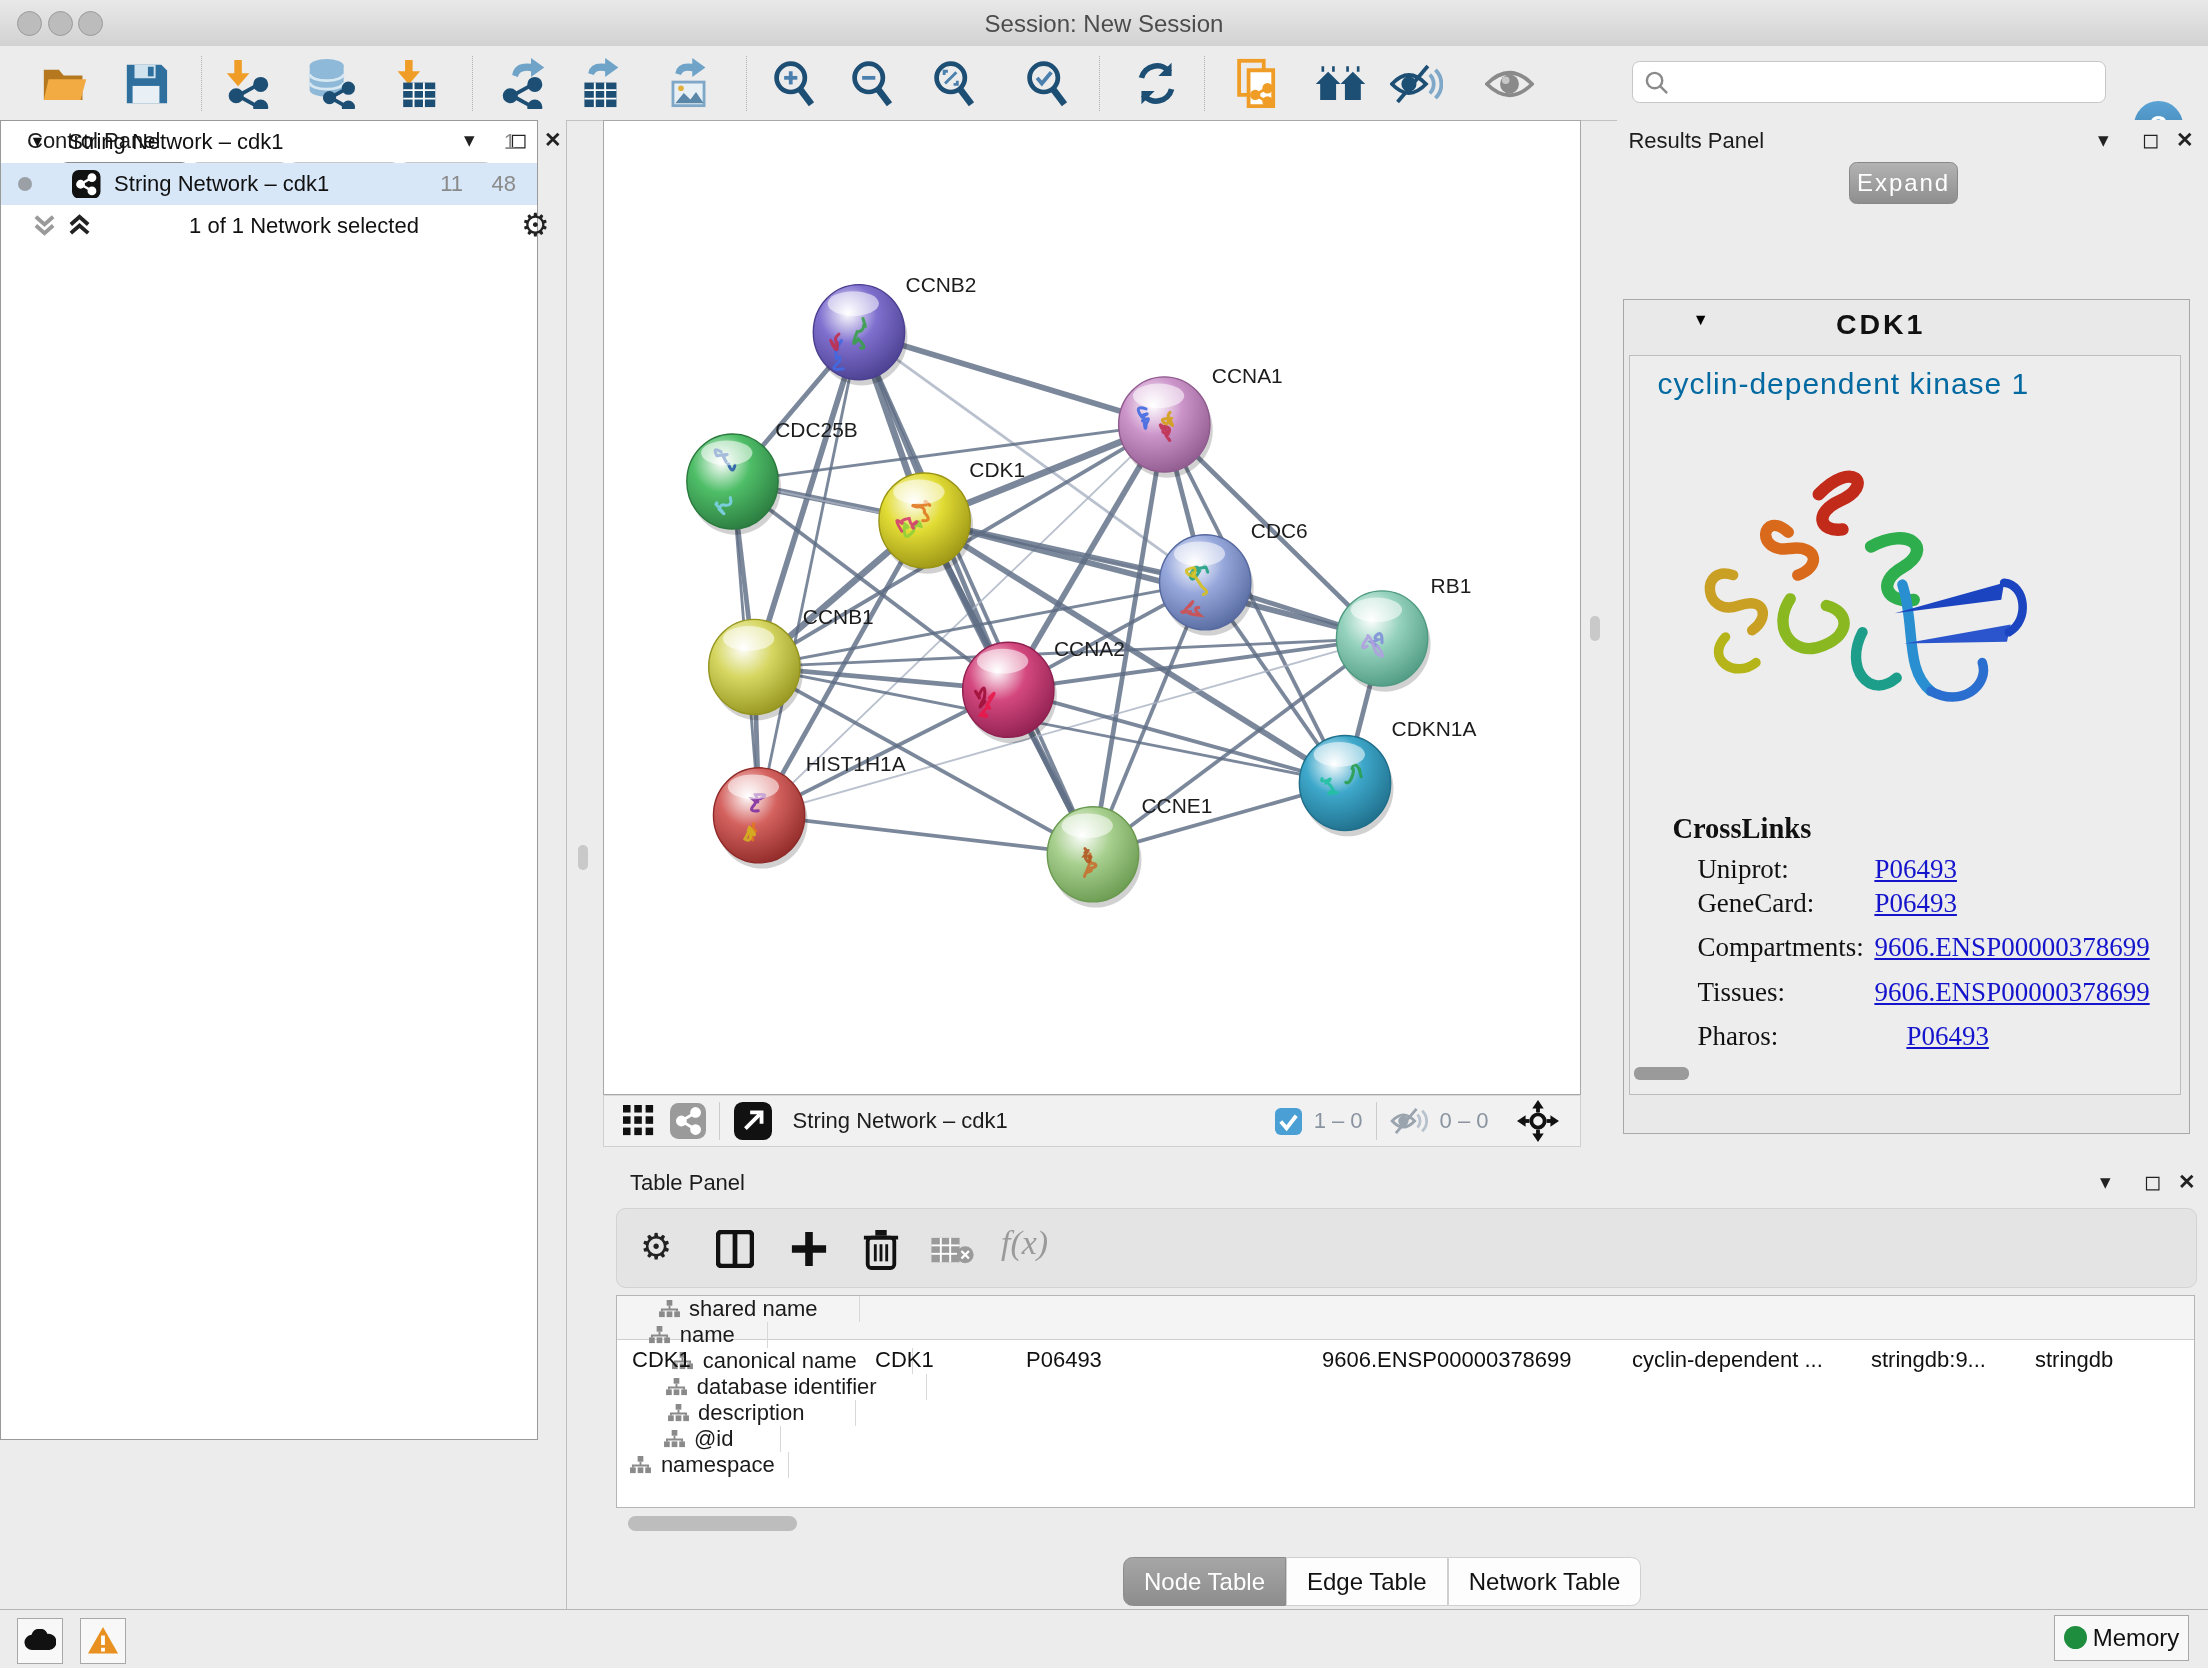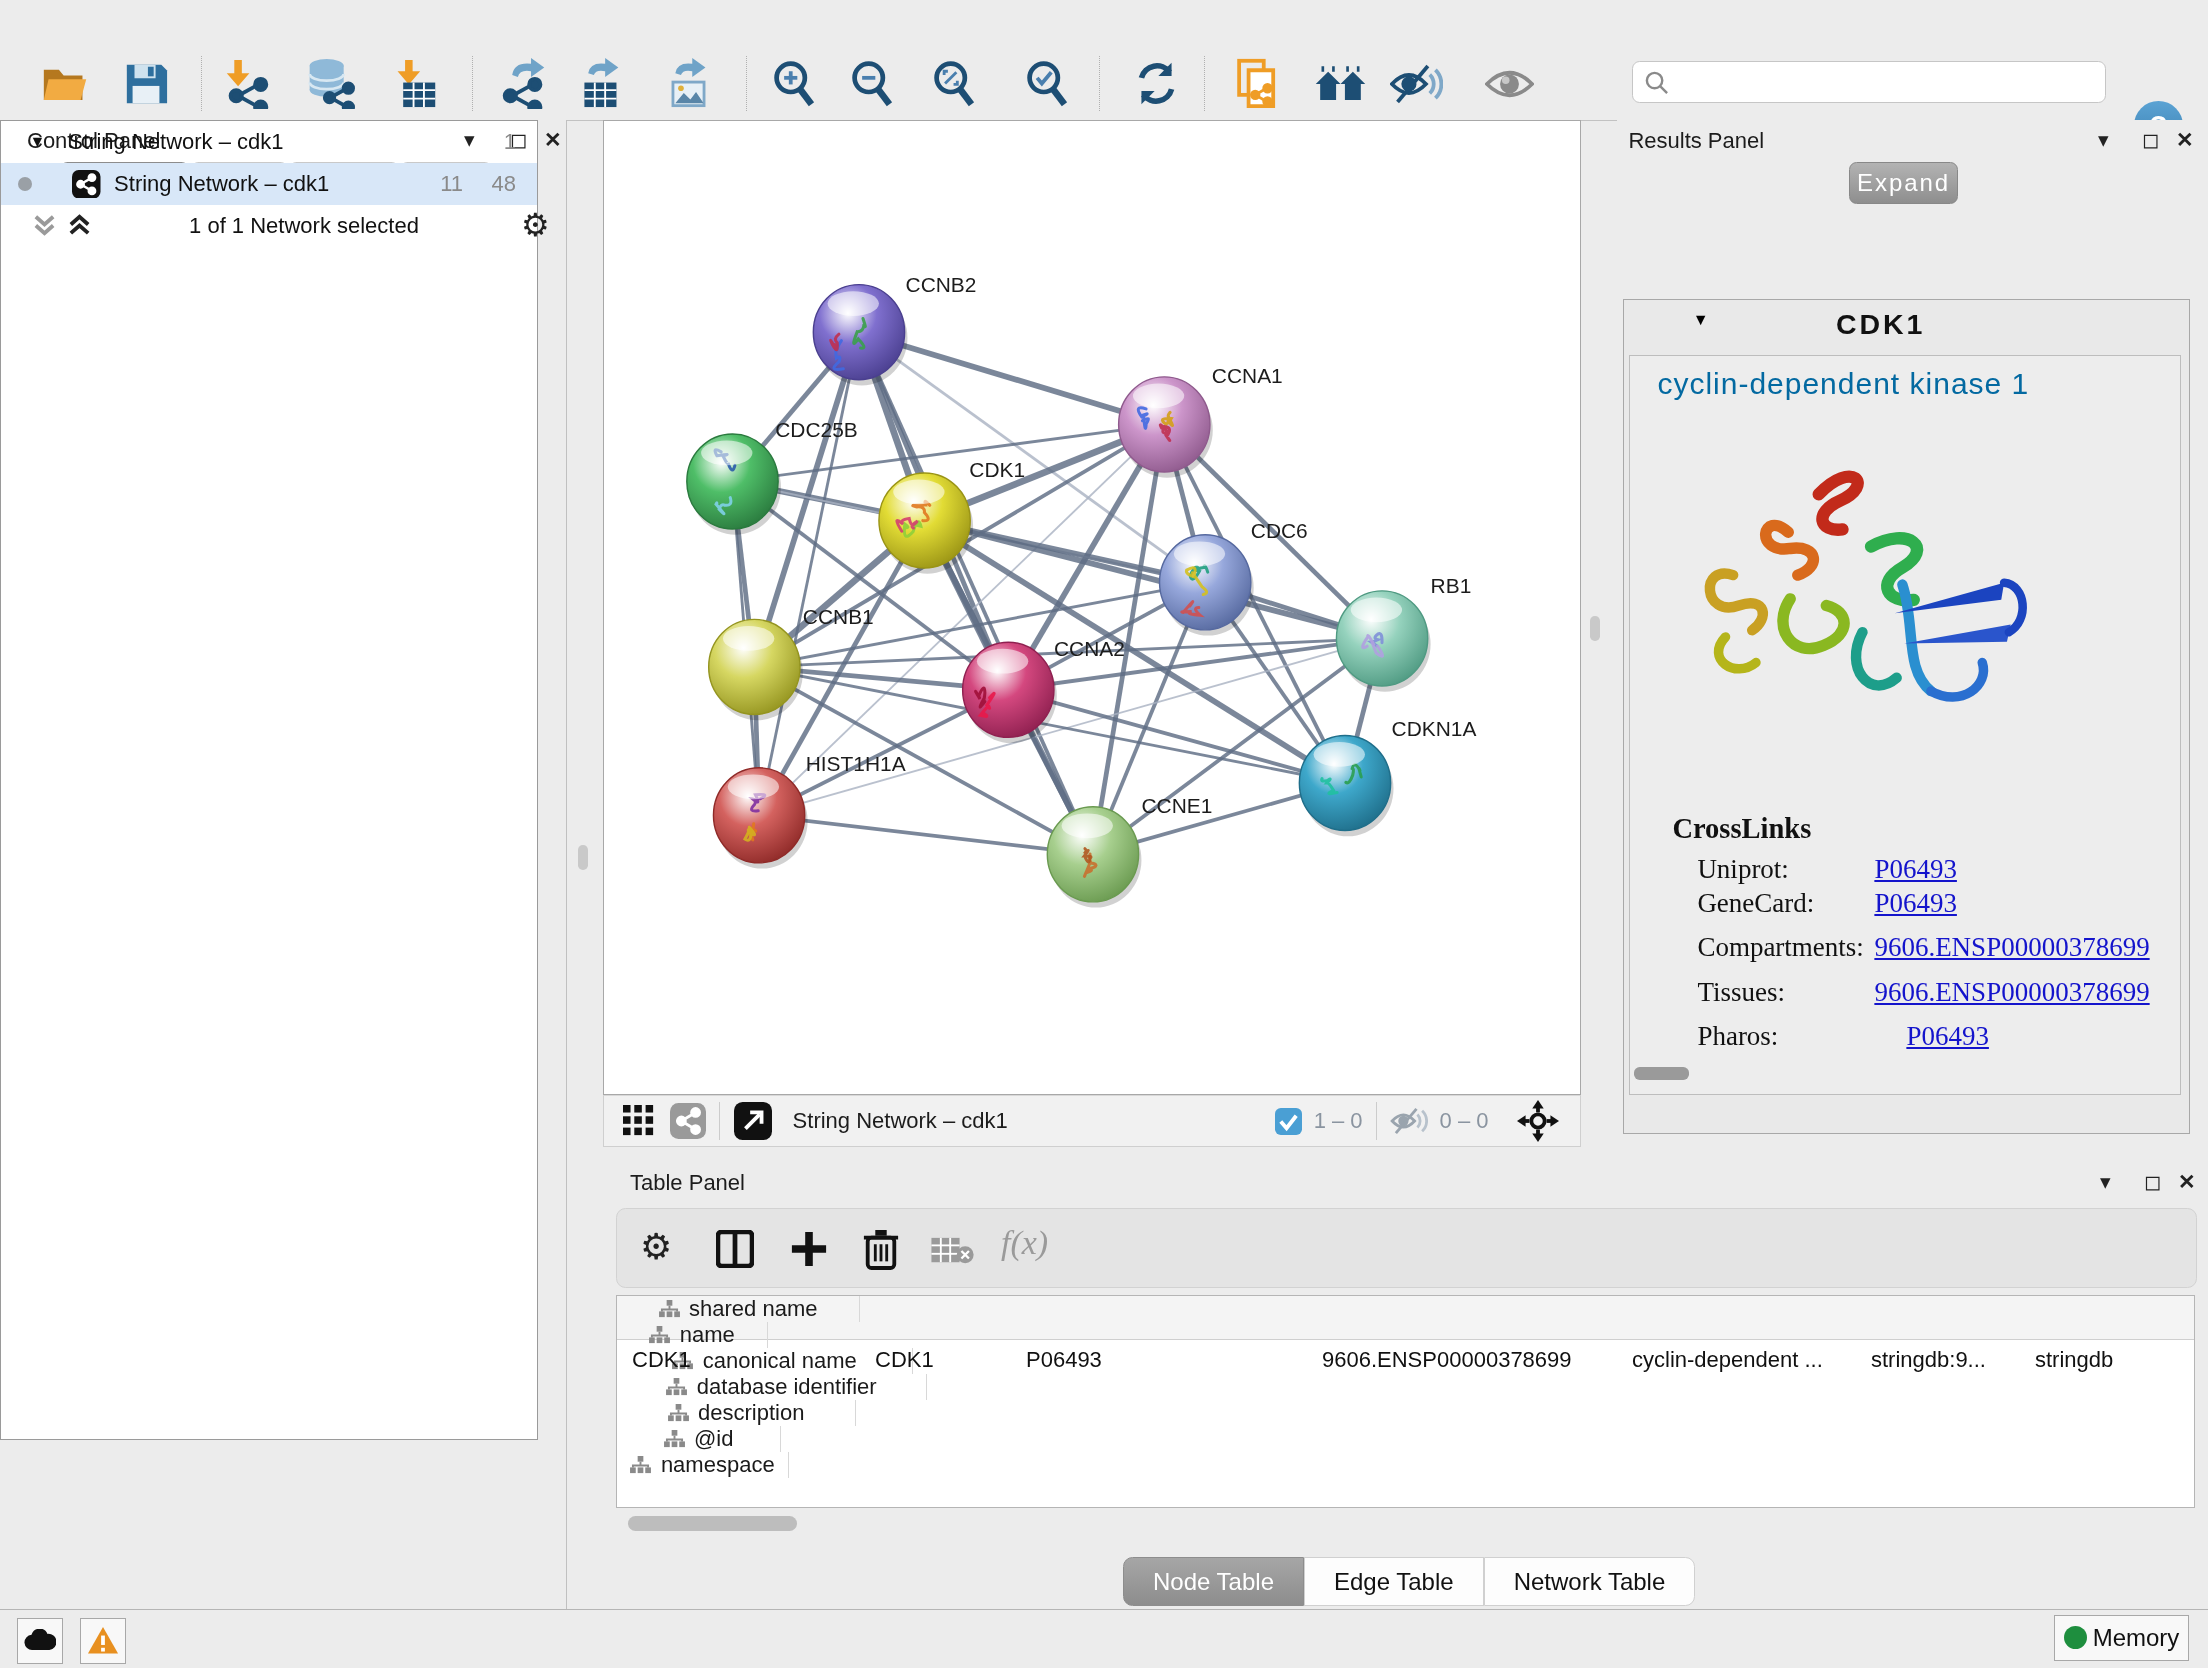--- a/index.html
+++ b/index.html
@@ -51,35 +51,41 @@
   .xl-link{font-size:27px;color:#1414cc;text-decoration:underline;}
   
   #table-panel{left:567px;top:1147px;width:1642px;height:462px;background:#ececec;}
   #tp-toolbar{left:49px;top:61px;width:1579px;height:78px;background:#e4e4e4;border:1px solid #d2d2d2;border-radius:9.5px;}
   #tp-table{left:49px;top:148px;width:1579px;height:213px;background:#fff;border:1px solid #b5b5b5;box-sizing:border-box;overflow:hidden;}
   #tp-header{display:flex;height:43px;background:#f4f4f4;border-bottom:1px solid #cfcfcf;flex-direction:column;}
   .th{display:flex;align-items:center;justify-content:center;gap:9.5px;font-size:22px;color:#1a1a1a;border-right:1px solid #d8d8d8;box-sizing:border-box;flex:0 0 auto;overflow:hidden;}
   #tp-row{display:flex;height:39px;}
   .td{display:flex;align-items:center;font-size:22px;color:#111;padding-left:15px;box-sizing:border-box;flex:0 0 auto;overflow:hidden;white-space:nowrap;}
   #hthumb{left:61px;top:369px;width:169px;height:15px;background:#bdbdbd;border-radius:7.6px;}
-  .btab{height:49px;display:flex;align-items:center;justify-content:center;font-size:24px;color:#111;background:#fdfdfd;border:1px solid #d0d0d0;padding:0 29px;box-sizing:border-box;}
+  .btab{height:49px;display:flex;align-items:center;justify-content:center;font-size:24px;color:#111;background:#fdfdfd;border:1px solid #d0d0d0;padding:0 20px;box-sizing:border-box;}
   .btab.sel{background:linear-gradient(#a6a6a6,#8d8d8d);color:#fff;border-color:#8d8d8d;}
   
   #statusbar{left:0;top:1609px;width:2208px;height:59px;background:#ececec;border-top:1px solid #b5b5b5;}
   .sbtn{top:7.6px;width:44px;height:44px;background:#f8f8f8;border:1px solid #a8a8a8;display:flex;align-items:center;justify-content:center;}
   #memory-btn{left:2054px;top:4.8px;width:133px;height:44px;background:#f8f8f8;border:1px solid #a8a8a8;display:flex;align-items:center;justify-content:center;gap:6px;font-size:24px;color:#111;}
   #mem-dot{width:23px;height:23px;border-radius:50%;background:#1e8e3e;}
   svg{display:block;}
   text{font-family:"Liberation Sans",sans-serif;}
 </style>
 </head>
 <body>
 
 <div id="app">
 
+  <div id="titlebar" class="abs">
+    <div class="tl-circle abs" style="left:17px"></div>
+    <div class="tl-circle abs" style="left:48px"></div>
+    <div class="tl-circle abs" style="left:78px"></div>
+    <div id="win-title" class="abs">Session: New Session</div>
+  </div>
 
   <div id="toolbar" class="abs">
     <div class="tbtn abs" style="left:39px">
       <svg width="49" height="44" viewBox="0 0 52 46">
           <path d="M3 8 h16 l5 6 h20 v26 h-41 z" fill="#b5781f"></path>
           <path d="M8 18 h40 l-6 22 h-39 z" fill="#f2ab42"></path>
         </svg>
     </div>
     <div class="tbtn abs" style="left:119px">
       <svg width="46" height="46" viewBox="0 0 48 48">

